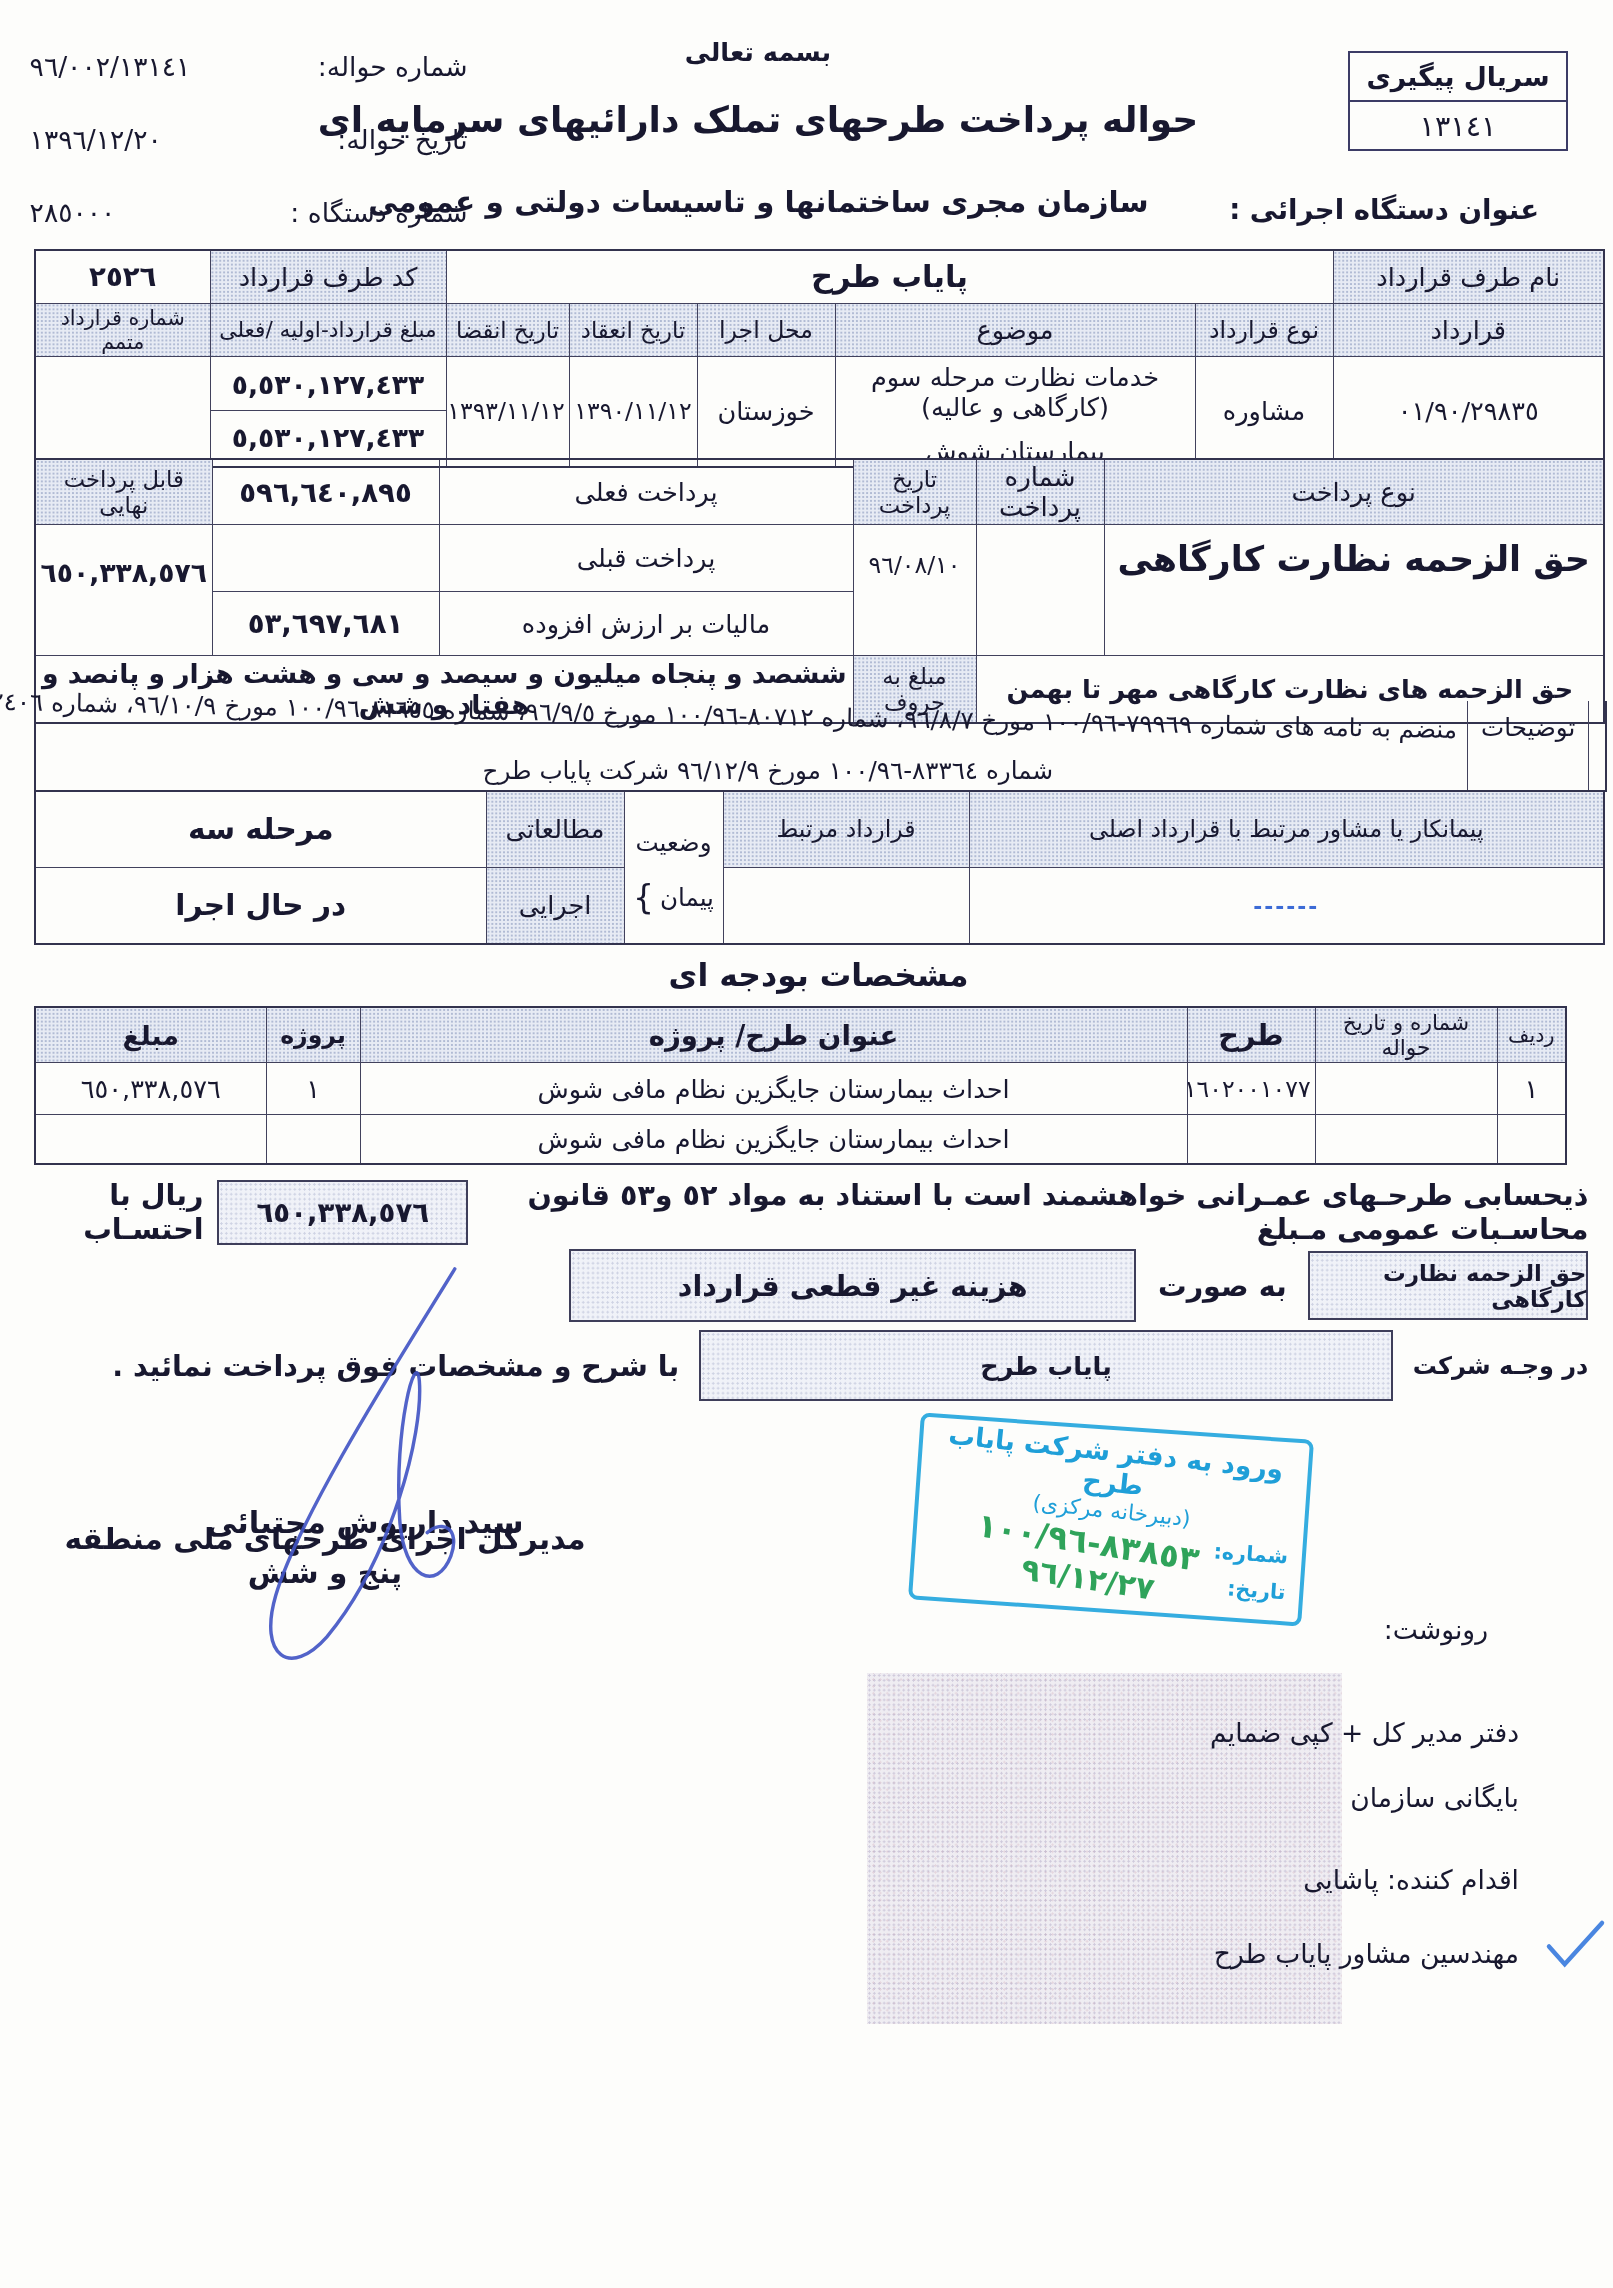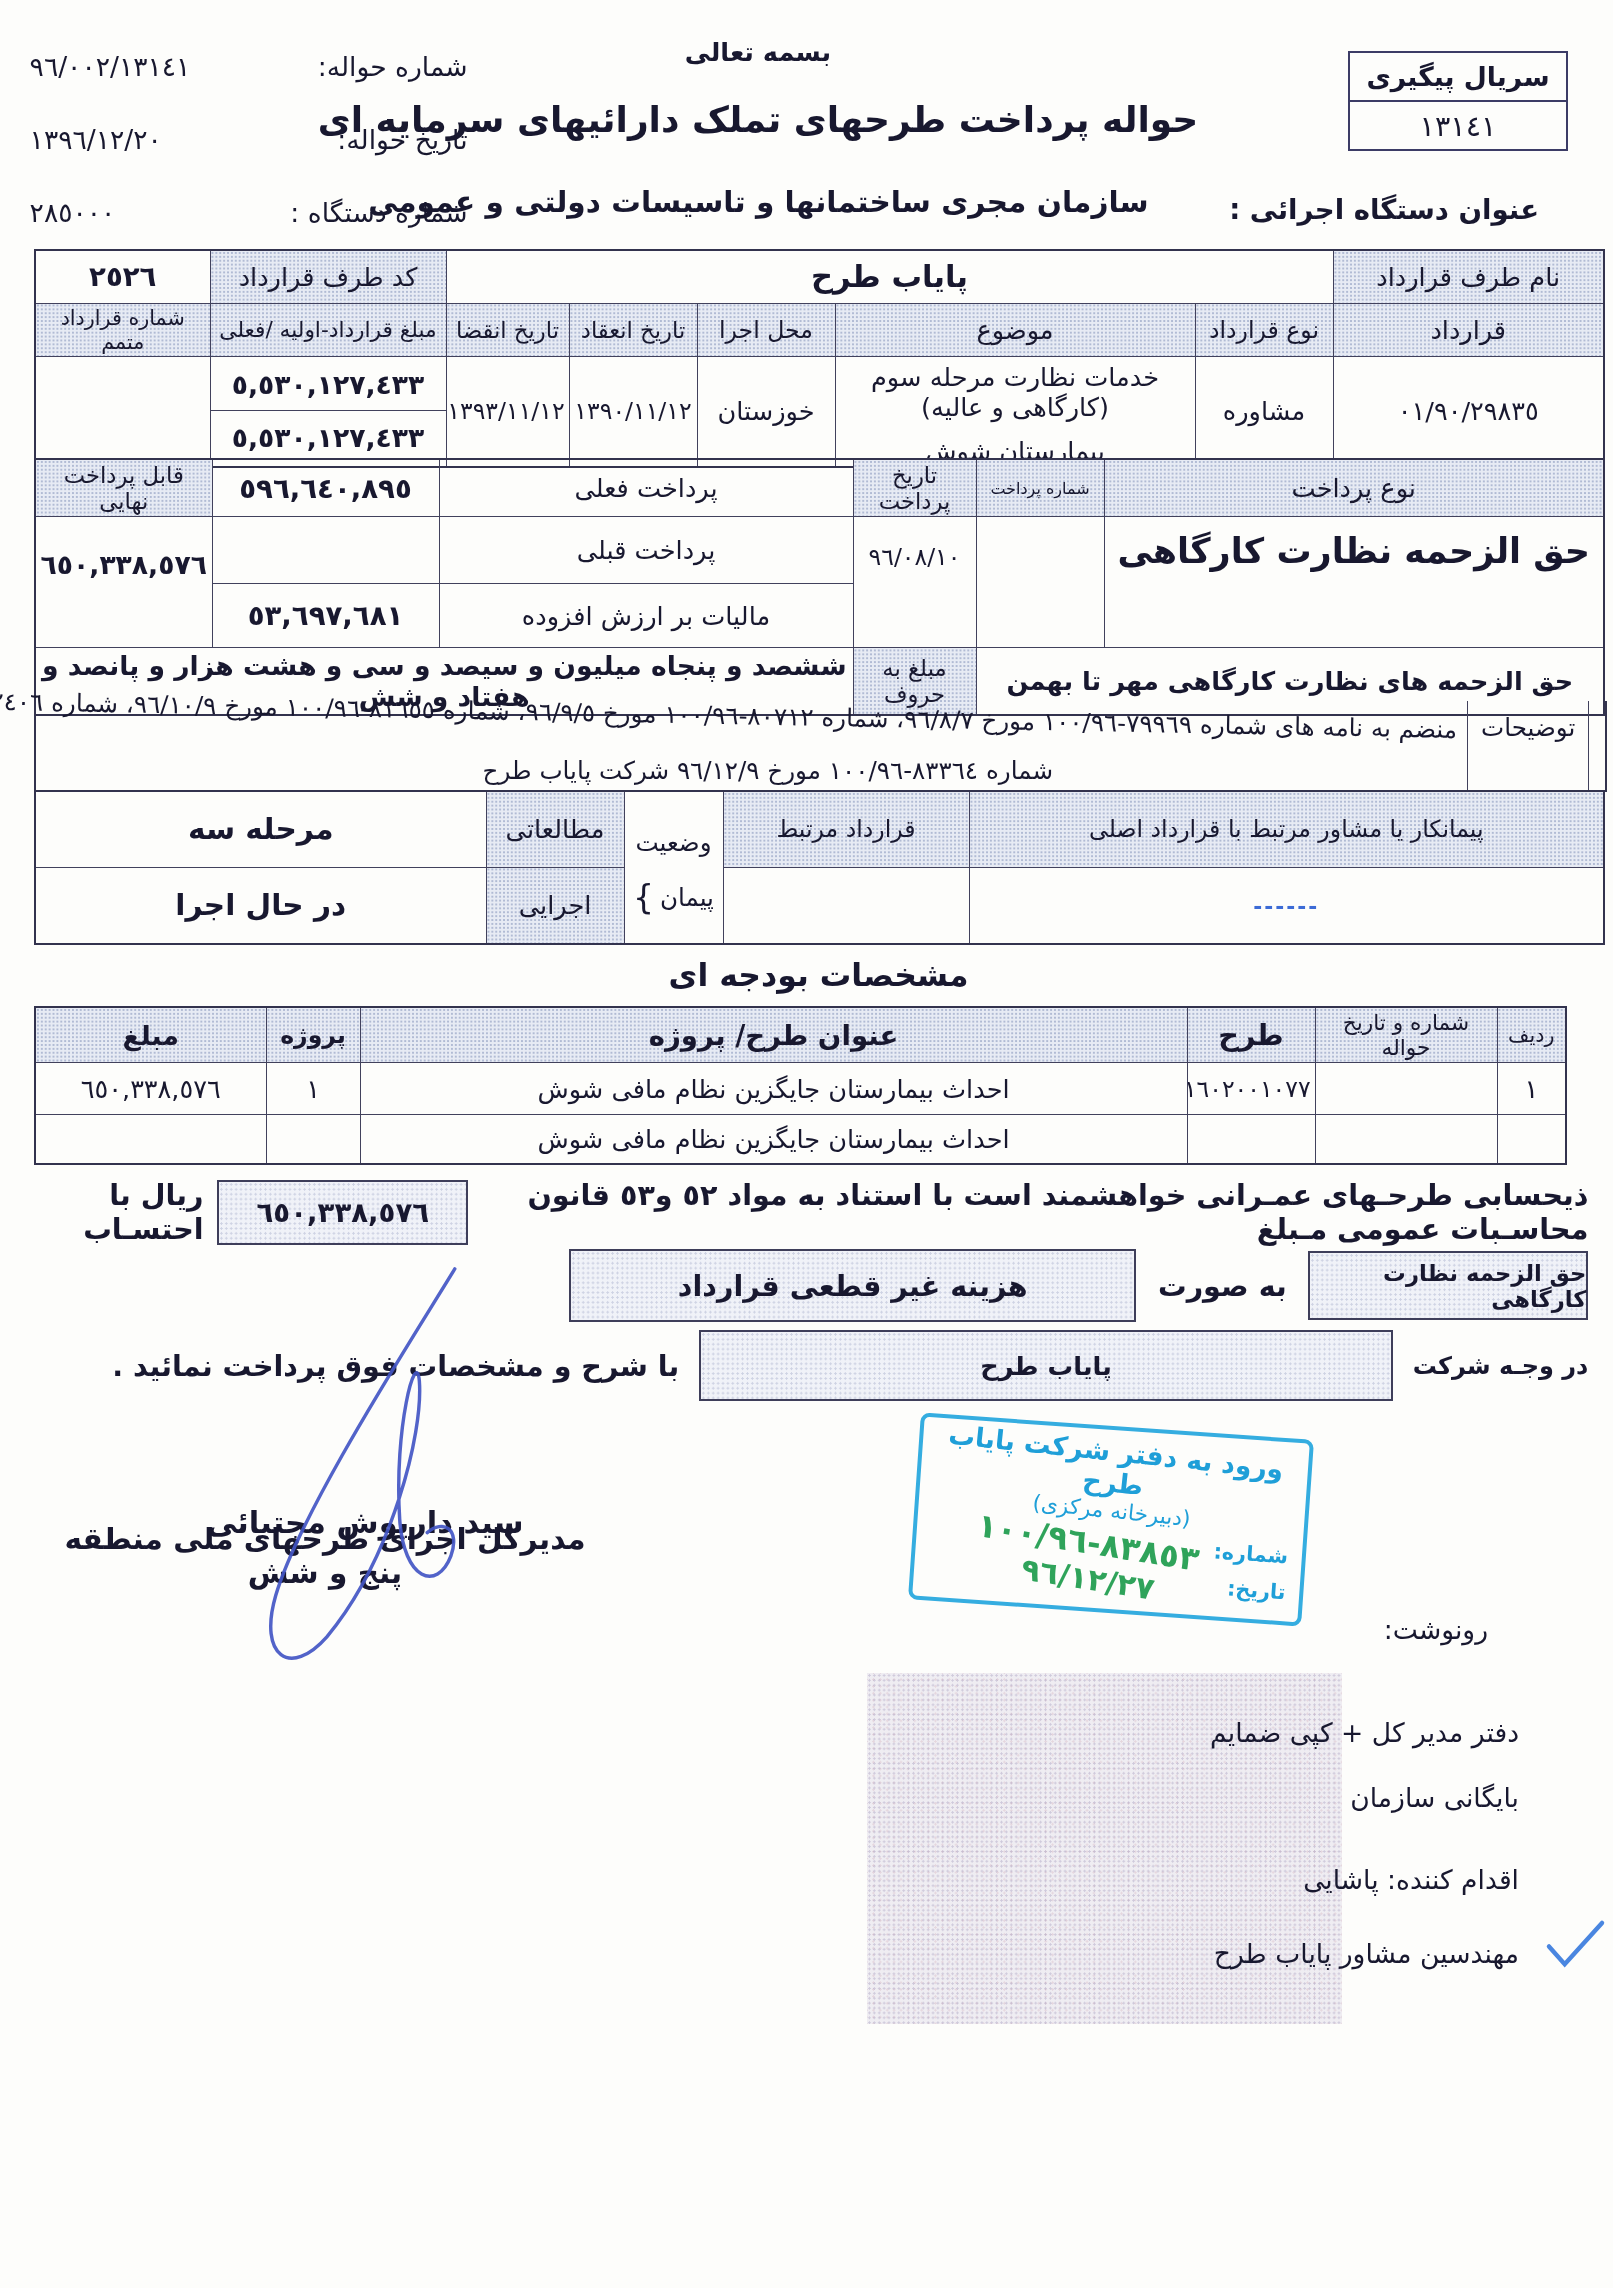--- a/index.html
+++ b/index.html
@@ -111,21 +111,21 @@
         <col style="width:500px">
         <col style="width:128px">
         <col style="width:123px">
         <col style="width:414px">
         <col style="width:227px">
         <col style="width:177px">
       </colgroup>
     <tbody>
         <tr style="height:51px;">
       <td class="sh">نوع پرداخت</td>
-      <td class="sh" style="font-size:16px;">شماره پرداخت</td>
+      <td class="sh" style="font-size:26px;">شماره پرداخت</td>
       <td class="sh" style="font-size:22.7px;">تاریخ پرداخت</td>
       <td>پرداخت فعلی</td>
       <td class="b" style="font-size:27.6px;">٥٩٦,٦٤٠,٨٩٥</td>
       <td class="sh" style="font-size:22.7px;">قابل پرداخت نهایی</td>
     </tr>
     <tr style="height:67px;">
       <td rowspan="2" class="b" style="font-size:35px;vertical-align:top;padding-top:13.8px;">حق الزحمه نظارت کارگاهی</td>
       <td rowspan="2"></td>
       <td rowspan="2" style="vertical-align:top;padding-top:25.6px;font-size:23.6px;">٩٦/٠٨/١٠</td>
       <td>پرداخت قبلی</td>

